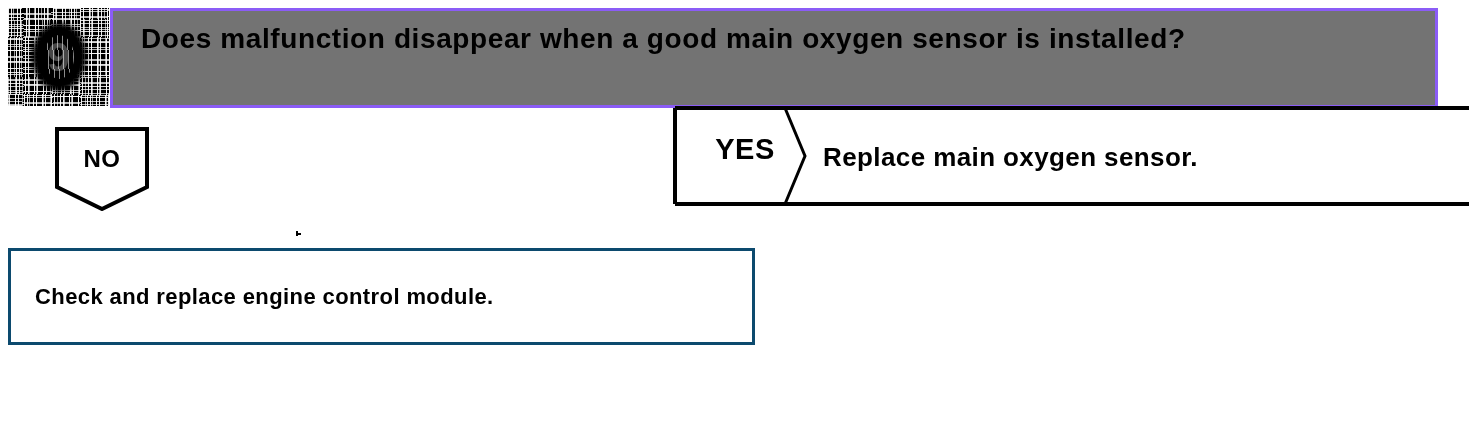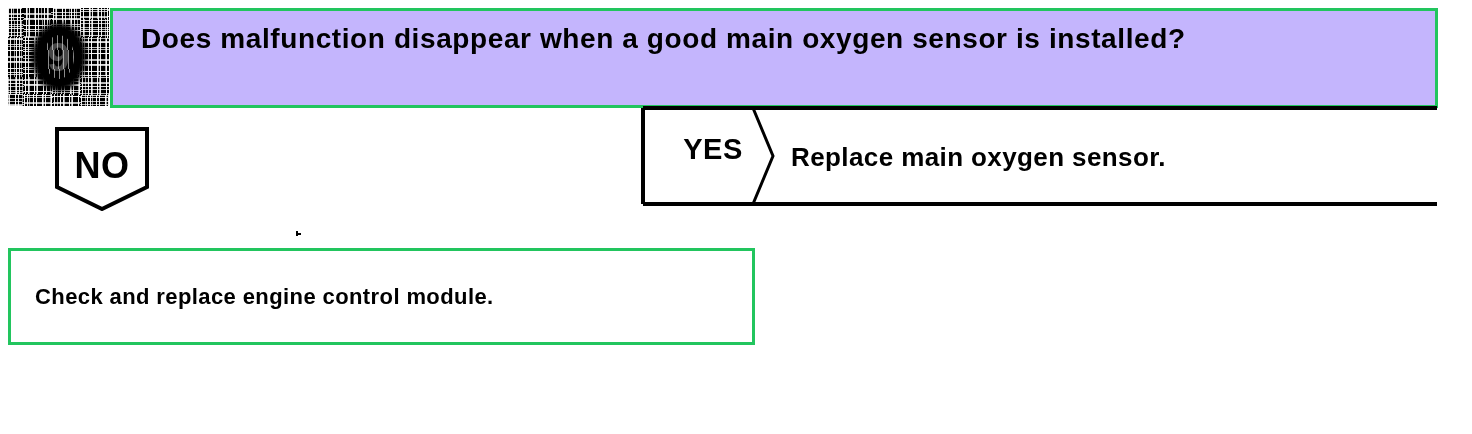--- a/index.html
+++ b/index.html
@@ -86,23 +86,23 @@
     border-radius: 50%;
   }
 
   
   .question-box {
     position: absolute;
     left: 110px;
     top: 8px;
     width: 1328px;
     height: 100px;
-    border: 3px solid #22c55e;
+    border: 3px solid #8b5cf6;
     box-sizing: border-box;
-    background: #c4b5fd;
+    background: #737373;
   }
   .question-text {
     position: absolute;
     left: 28px;
     top: 10px;
     right: 14px;
     font-size: 28px;
     font-weight: bold;
     line-height: 1.28;
     letter-spacing: 0.6px;
@@ -117,29 +117,29 @@
     width: 94px;
     height: 84px;
   }
   .no-banner svg { display: block; }
   .no-label {
     position: absolute;
     left: 0;
     top: 18px;
     width: 94px;
     text-align: center;
-    font-size: 36px;
+    font-size: 24px;
     font-weight: bold;
     letter-spacing: 0.5px;
   }
 
   
   .yes-row {
     position: absolute;
-    left: 641px;
+    left: 673px;
     top: 106px;
     width: 798px;
     height: 96px;
   }
   .yes-row svg { position: absolute; left: 0; top: 0; display: block; }
   .yes-label {
     position: absolute;
     left: 16px;
     top: 27px;
     width: 112px;
@@ -158,21 +158,21 @@
     white-space: nowrap;
   }
 
   
   .result-box {
     position: absolute;
     left: 8px;
     top: 248px;
     width: 747px;
     height: 97px;
-    border: 3px solid #22c55e;
+    border: 3px solid #0c4a6e;
     box-sizing: border-box;
     background: #ffffff;
   }
   .result-text {
     position: absolute;
     left: 24px;
     top: 33px;
     font-size: 22px;
     font-weight: bold;
     letter-spacing: 0.4px;

